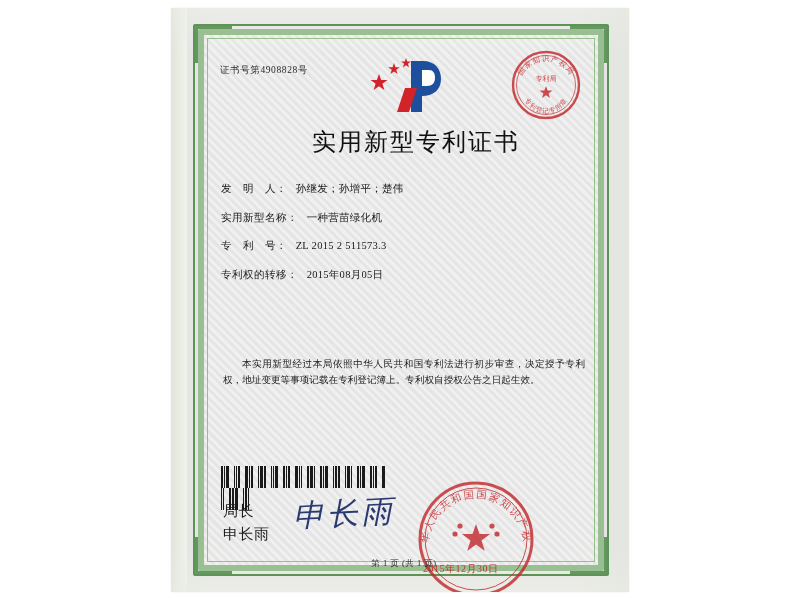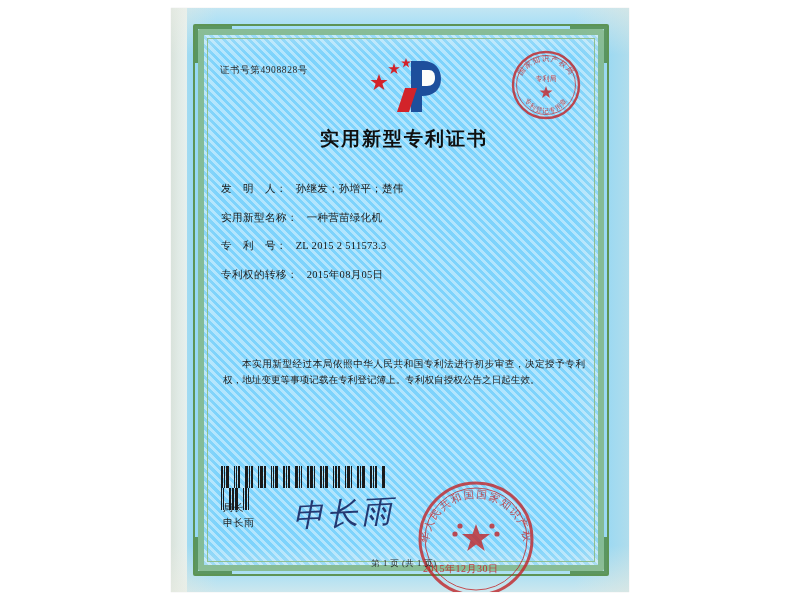--- a/index.html
+++ b/index.html
@@ -21,21 +21,21 @@
     background: #ffffff;
   }
 
   
   .sheet {
     position: absolute;
     left: 171px;
     top: 8px;
     width: 458px;
     height: 584px;
-    background: #7dd3fc;
+    background: #e5e5e5;
     box-shadow: 0 0 1px rgba(0,0,0,0.15);
     overflow: hidden;
   }
 
   
   .paper-tint {
     position: absolute;
     inset: 0;
     background:
       linear-gradient(90deg, rgba(228,232,222,0.55) 0%, rgba(255,255,255,0) 10%, rgba(255,255,255,0) 88%, rgba(226,230,220,0.5) 100%),
@@ -130,26 +130,26 @@
   .stamp-round {
     position: absolute;
     right: 8px;
     top: 0px;
     width: 74px;
     height: 74px;
   }
 
   .doc-title {
     position: absolute;
-    left: 0;
+    left: 12px;
     top: 78px;
     width: 374px;
     text-align: center;
-    font-size: 19px;
-    font-weight: bold;
+    font-size: 24px;
+    font-weight: normal;
     letter-spacing: 2px;
     color: #101010;
     font-family: "DejaVu Sans", sans-serif;
   }
 
   .fields {
     position: absolute;
     left: 4px;
     top: 134px;
     width: 370px;
@@ -200,21 +200,21 @@
     height: 22px;
     margin-right: 1px;
     vertical-align: top;
   }
 
   
   .sig-labels {
     position: absolute;
     left: 6px;
     top: 452px;
-    font-size: 10px;
+    font-size: 15px;
     line-height: 1.5;
     letter-spacing: 0.5px;
   }
   .sig-hand {
     position: absolute;
     left: 76px;
     top: 445px;
     font-size: 31px;
     font-family: "DejaVu Serif", serif;
     font-style: italic;

